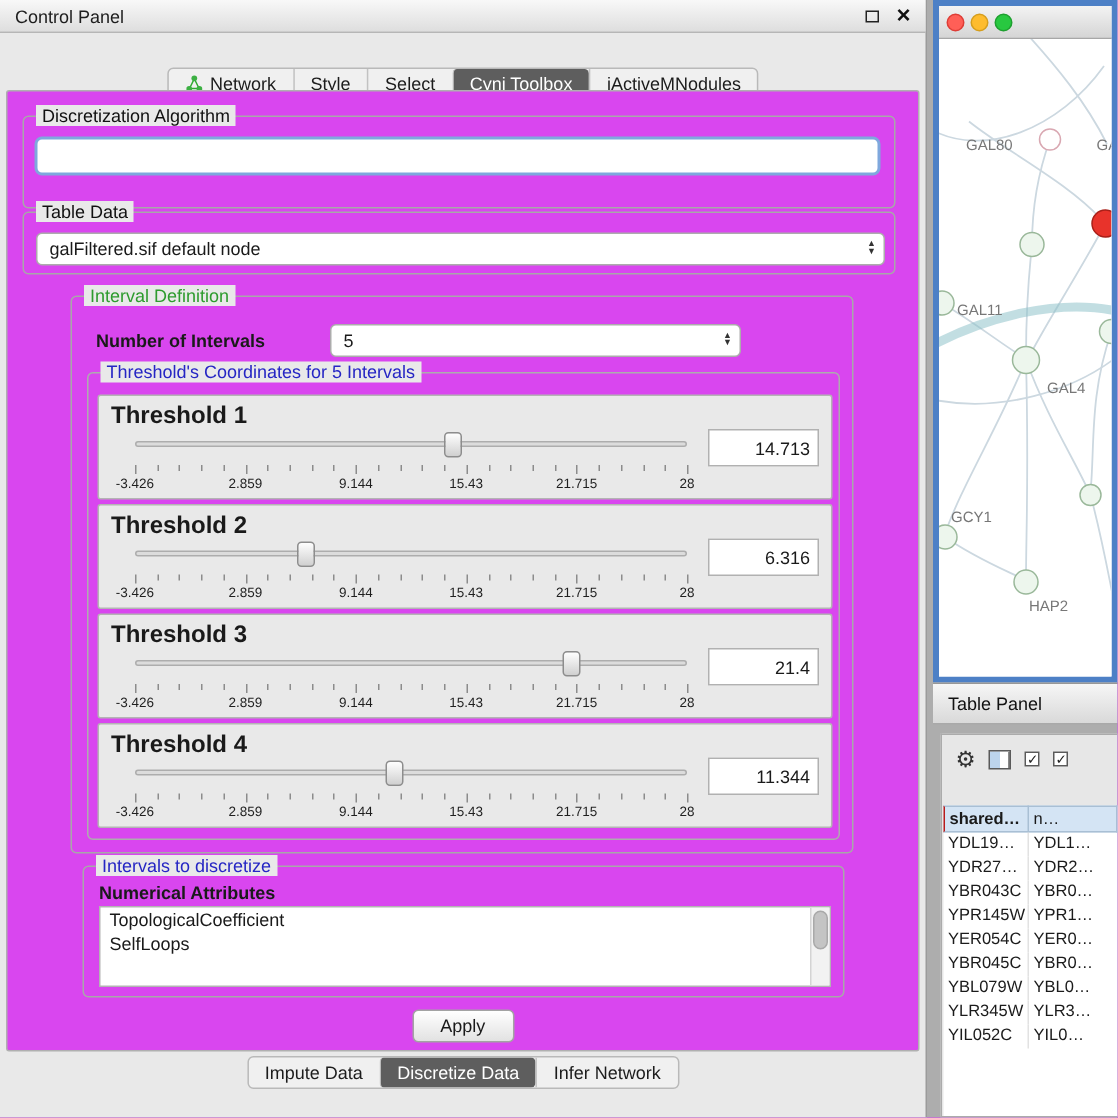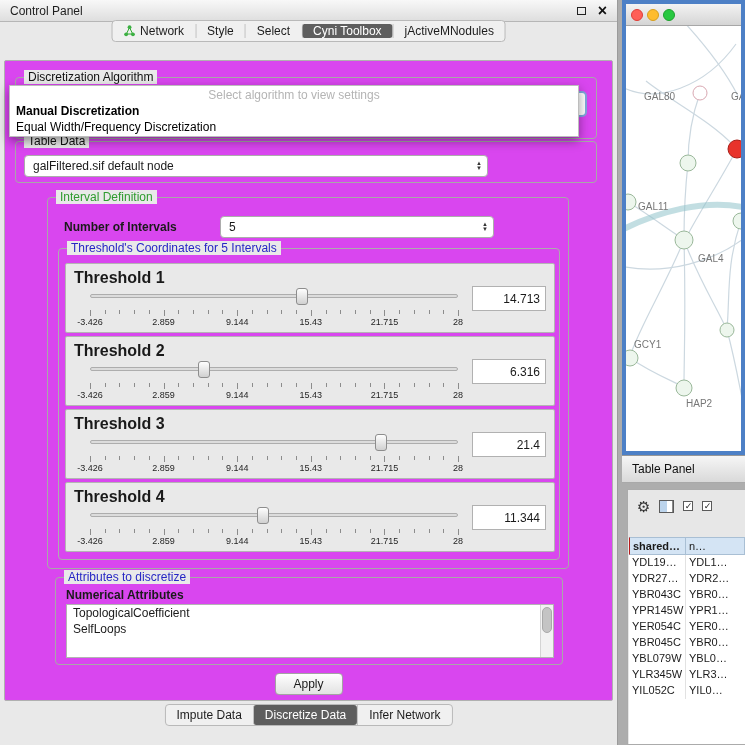--- a/index.html
+++ b/index.html
@@ -18,21 +18,21 @@
 
   .titlebar { height:22px; background:linear-gradient(#f8f8f8,#dedede);
     border-bottom:1px solid #b6b6b6; display:flex; align-items:center; padding:0 10px; }
   .titlebar .title { font-size:12px; color:#1d1d1d; }
   .titlebar .spacer { flex:1; }
   .float-icon { width:9px; height:8px; border:1.5px solid #222; margin-right:12px; }
   .close-icon { font-size:16px; font-weight:700; color:#111; line-height:16px; }
 
   .tabstrip { position:absolute; display:flex; align-items:stretch; height:22px;
     background:#f0f0f0; border:1px solid #b9b9b9; border-radius:4px; overflow:hidden; }
-  .tabstrip.top { top:20px; left:50%; transform:translateX(-50%);align-items:center; }
+  .tabstrip.top { top:45px; left:50%; transform:translateX(-50%); }
   .tabstrip.bottom { top:704px; left:50%; transform:translateX(-50%); }
   .tabstrip .tab { display:flex; align-items:center; gap:5px; padding:0 11px;
     font-size:12px; color:#1c1c1c; white-space:nowrap; }
   .tabstrip .tab + .tab { border-left:1px solid #c2c2c2; }
   .tabstrip .tab.selected { background:#5e5e5e; color:#fff; border-radius:3px; }
 
   .content { position:absolute; left:4px; top:60px; width:609px; height:641px;
     border:1px solid #b0b0b0; border-radius:2px; background:#d946ef; }
 
   .group { position:absolute; border:1px solid #a8a8a8; border-radius:4px; }
@@ -156,31 +156,24 @@
       </div>
     </div>
 
   <div class="content">
 
     <div class="group" style="left:10px; top:16px; width:582px; height:62px;">
       <span class="legend">Discretization Algorithm</span>
     </div>
     <div class="focus-ring" style="left:18px; top:30px; width:564px; height:26px;"></div>
 
-    <div class="algo-popup" style="left:4px; top:24px; width:570px; height:52px;">
-      <div class="hint">Select algorithm to view settings</div>
-      <div id="algo-options">
-          <div class="opt bold">Manual Discretization</div>
-          <div class="opt">Equal Width/Frequency Discretization</div>
-        </div>
-    </div>
 
     <div class="group" style="left:10px; top:80px; width:582px; height:42px;">
       <span class="legend">Table Data</span>
-      <div class="combo" style="left:8px; top:13px; width:464px;">
+      <div class="combo" style="left:8px; top:13px; width:566px;">
         <span>galFiltered.sif default node</span>
         <span class="arrows">
             <span>▲</span>
             <span>▼</span>
           </span>
       </div>
     </div>
 
     <div class="group" style="left:42px; top:136px; width:522px; height:372px;">
       <span class="legend green">Interval Definition</span>
@@ -355,21 +348,21 @@
                 <span class="scale-label" style="left: 100%;">28</span>
                 <div class="handle" style="left: calc(47% - 6px);"></div>
               </div>
               <div class="value-box">11.344</div>
             </div>
           </div>
       </div>
     </div>
 
     <div class="group" style="left:50px; top:516px; width:508px; height:88px;">
-      <span class="legend blue">Attributes to discretize</span>
+      <span class="legend blue">Intervals to discretize</span>
       <span class="list-label" style="left:10px; top:10px;">Numerical Attributes</span>
       <div class="listbox" style="left:10px; top:26px; width:488px; height:54px;">
         <div id="attr-list">
             <div class="list-item">TopologicalCoefficient</div>
             <div class="list-item">SelfLoops</div>
           </div>
         <div class="vscroll">
           <div class="thumb"></div>
         </div>
       </div>

